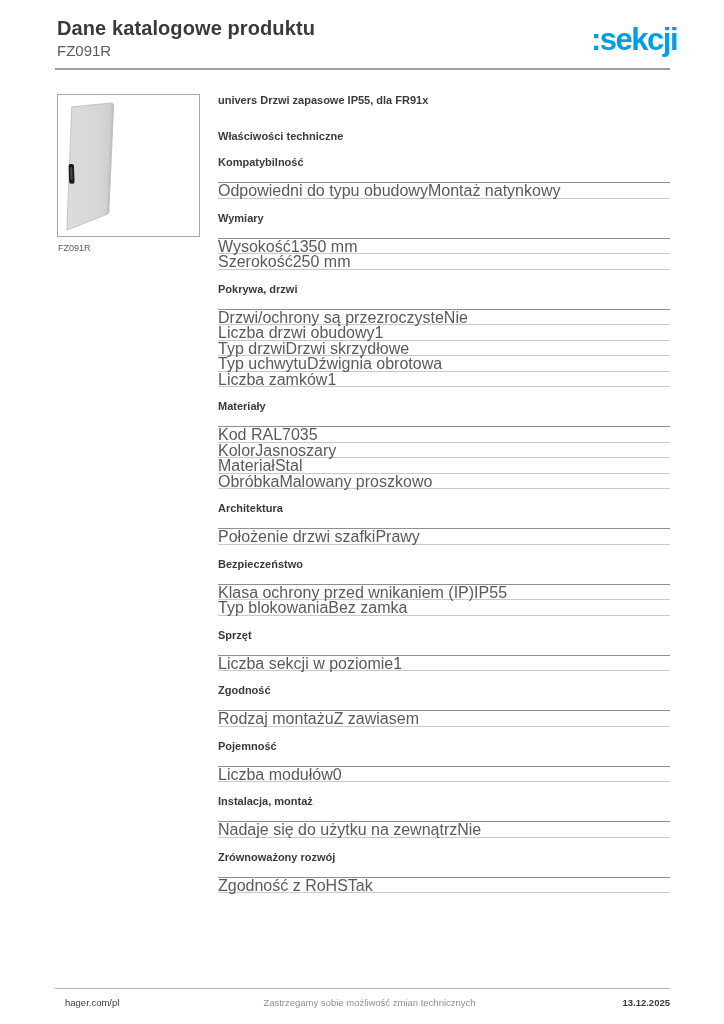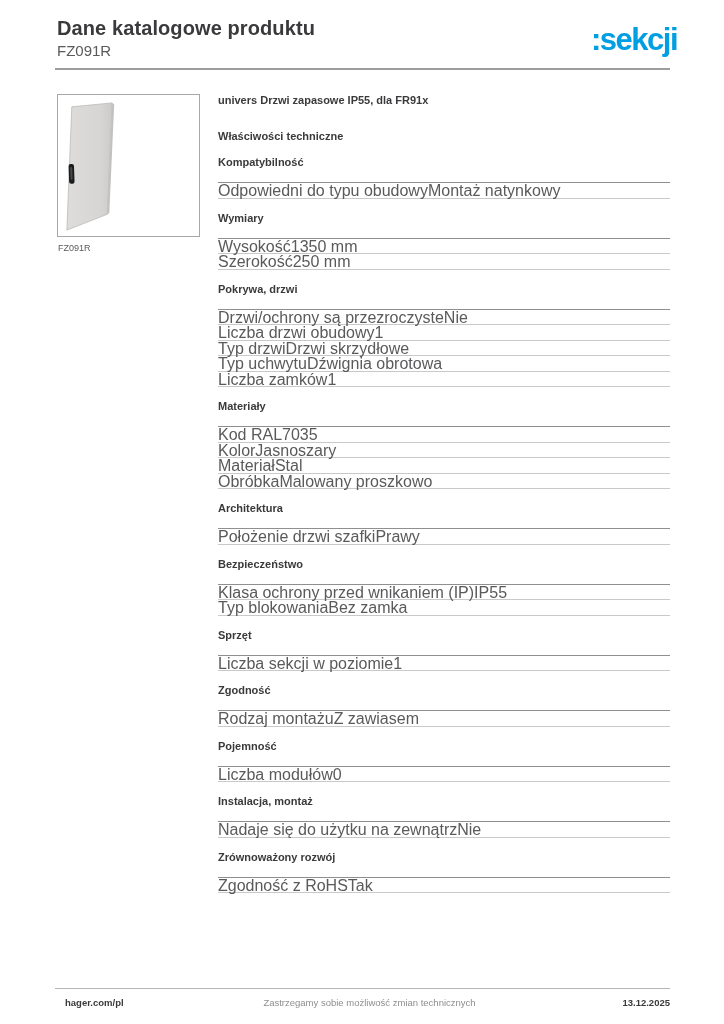--- a/index.html
+++ b/index.html
@@ -72,21 +72,21 @@
   
   .footer-rule {
     position: absolute; left: 55px; right: 54px; top: 988px;
     height: 1px; background: #b5b5b7;
   }
   .footer {
     position: absolute; left: 57px; right: 54px; top: 997px;
     display: flex; justify-content: space-between; align-items: baseline;
     font-size: 9.5px;
   }
-  .footer .f-left { font-weight: bold; color: #3a3a3c; text-decoration: none; padding-left: 8px; }
+  .footer .f-left { font-weight: normal; color: #3a3a3c; text-decoration: none; padding-left: 8px; }
   .footer .f-center { color: #8e8e90; position: absolute; left: 12px; right: 0; text-align: center; }
   .footer .f-right { font-weight: bold; color: #3a3a3c; }
 </style>
 </head>
 <body>
 
 <div class="page">
 
   <div class="header">
     <div class="doc-title">Dane katalogowe produktu</div>

